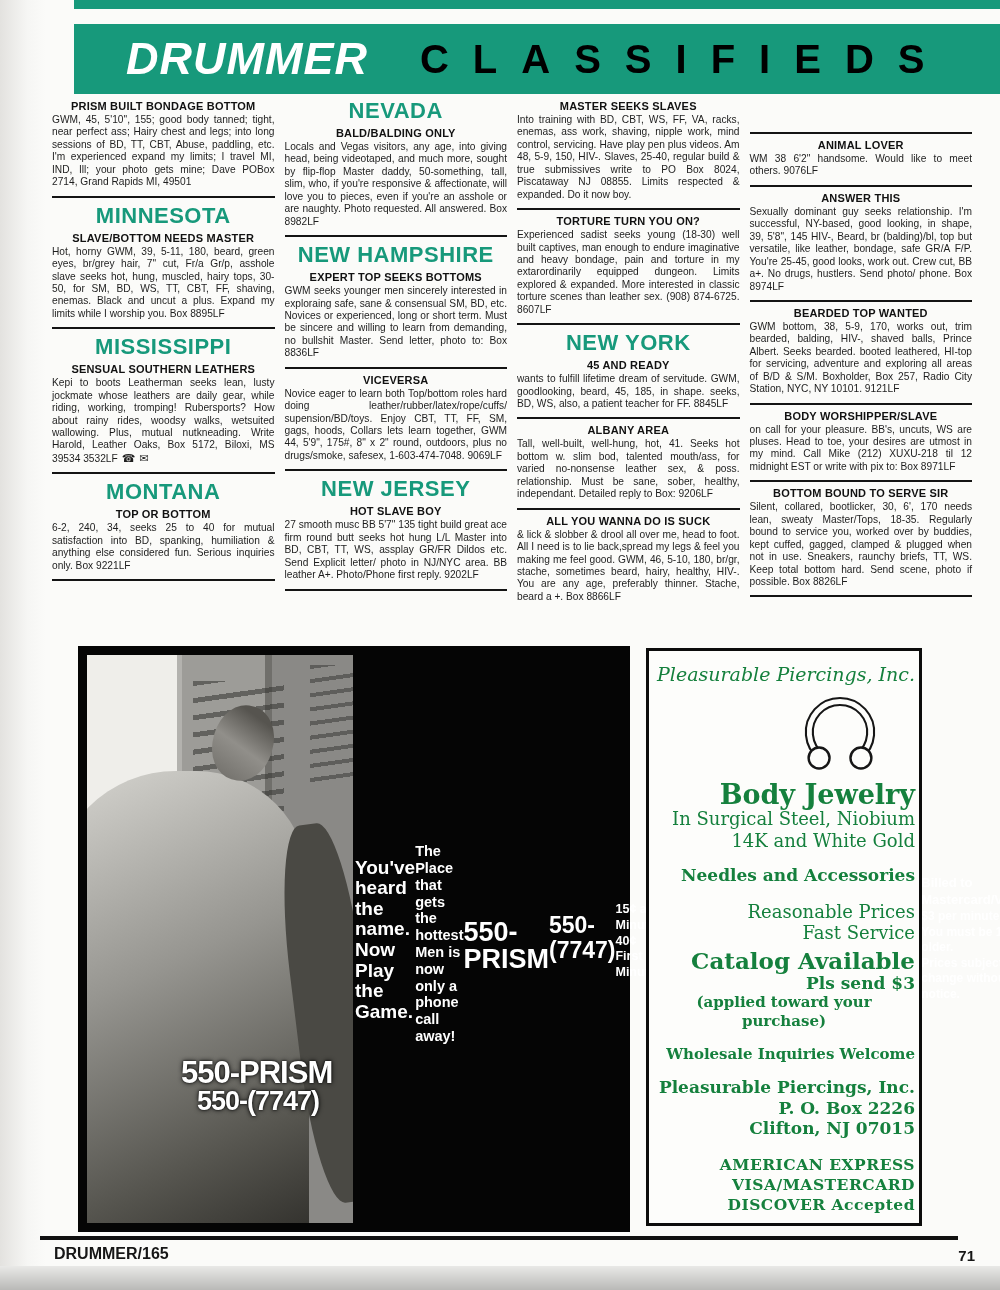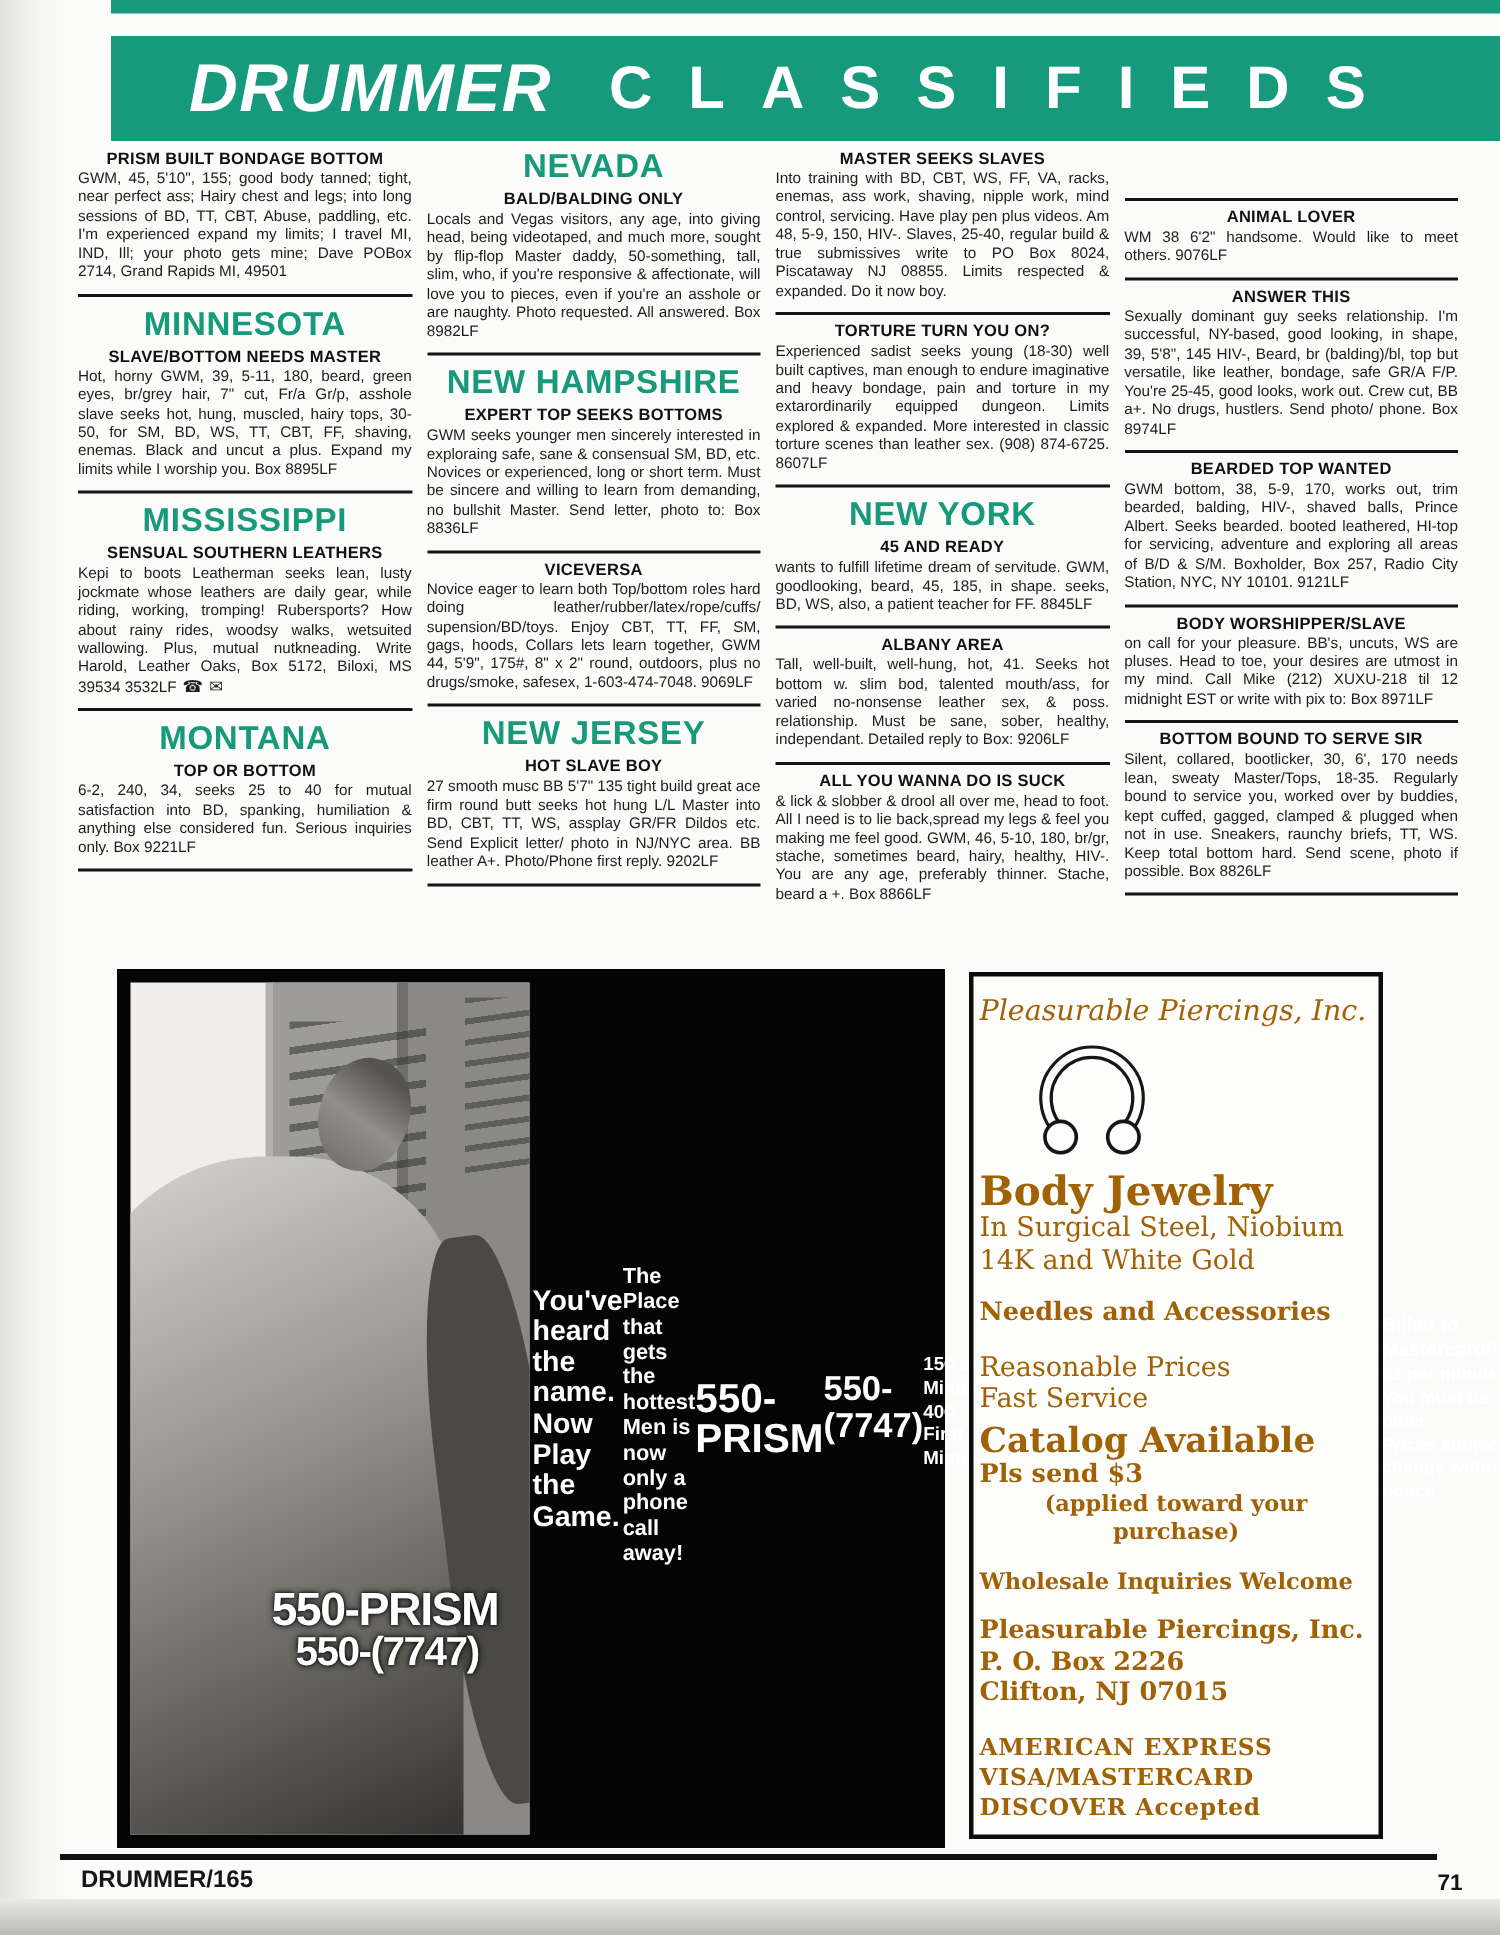--- a/index.html
+++ b/index.html
@@ -8,22 +8,22 @@
   .page-edge-left{position:absolute;left:0;top:0;bottom:0;width:46px;
        background:linear-gradient(90deg,#e3e2df 0%,#f6f6f4 60%,rgba(255,255,255,0) 100%);}
   .bottom-strip{position:absolute;left:0;right:0;bottom:0;height:24px;
        background:linear-gradient(180deg,#e9e9e7 0%,#b9b9b7 100%);}
   
   .top-strip{position:absolute;left:74px;right:0;top:0;height:9px;background:#17997b;}
   .banner{position:absolute;left:74px;right:0;top:24px;height:70px;background:#17997b;
        display:flex;align-items:center;overflow:hidden;padding-left:32px;}
   .brand{color:#fff;font-style:italic;font-weight:bold;font-size:45px;letter-spacing:1px;
        padding-left:20px;white-space:nowrap;}
-  .spaced-title{color:#ffffff;font-weight:600;font-size:40px;letter-spacing:0.60em;
-       margin-left:38px;white-space:nowrap;}
+  .spaced-title{color:#000000;font-weight:600;font-size:40px;letter-spacing:0.60em;
+       margin-left:52px;white-space:nowrap;}
   
   .classifieds{position:absolute;left:52px;right:28px;top:97px;height:546px;
        display:flex;gap:10px;align-items:flex-start;}
   .col{flex:1;min-width:0;}
   .col4{margin-top:28px;}
   .rule{height:2px;background:#141414;margin:7px 0 5px 0;}
   .state-heading{font-size:22px;font-weight:bold;color:#17997b;text-align:center;
        letter-spacing:0.5px;margin:1px 0 3px 0;}
   .state-heading:empty,.ad-title:empty{display:none;}
   .ad-title{font-size:11px;font-weight:bold;text-align:center;letter-spacing:0.2px;
@@ -63,22 +63,22 @@
   .p-bill{font-size:13px;line-height:1.2;}
   .p-bill3{font-size:12px;line-height:1.3;margin-top:2px;}
   .p-bill3 .first{font-size:13px;}
   .p-visit{font-size:16px;margin-top:22px;}
   .p-gallery{font-size:34px;line-height:1.02;letter-spacing:1px;margin-top:6px;}
   .p-addr{font-size:20px;line-height:1.28;margin-top:12px;}
   .p-credit{margin-top:auto;font-size:10.5px;font-weight:normal;color:#e6e6e6;white-space:nowrap;}
   
   .pierce-ad{position:absolute;left:646px;top:648px;width:276px;height:578px;box-sizing:border-box;
        border:3px solid #0c0c0c;background:#fdfdfb;display:flex;flex-direction:column;
-       align-items:flex-start;text-align:center;font-family:"DejaVu Serif","Liberation Serif",serif;
-       color:#a16207;padding:8px 4px;overflow:hidden;}
+       align-items:flex-end;text-align:center;font-family:"DejaVu Serif","Liberation Serif",serif;
+       color:#15803d;padding:8px 4px;overflow:hidden;}
   .pp-script{font-style:italic;font-size:19px;margin-top:4px;white-space:nowrap;}
   .pp-svg{margin-top:4px;}
   .pp-heading{font-size:27px;font-weight:bold;margin-top:10px;line-height:1;}
   .pp-l18{font-size:18px;font-weight:normal;line-height:1.18;}
   .pp-mt16{margin-top:14px;}
   .pp-mt18{margin-top:16px;}
   .pp-l17{font-size:17px;font-weight:bold;line-height:1.2;}
   .pp-catalog{font-size:23px;font-weight:bold;margin-top:5px;line-height:1.05;}
   .pp-l15{font-size:15px;font-weight:bold;line-height:1.25;}
   .pp-cards{font-size:15.5px;font-weight:bold;line-height:1.3;letter-spacing:0.5px;}

